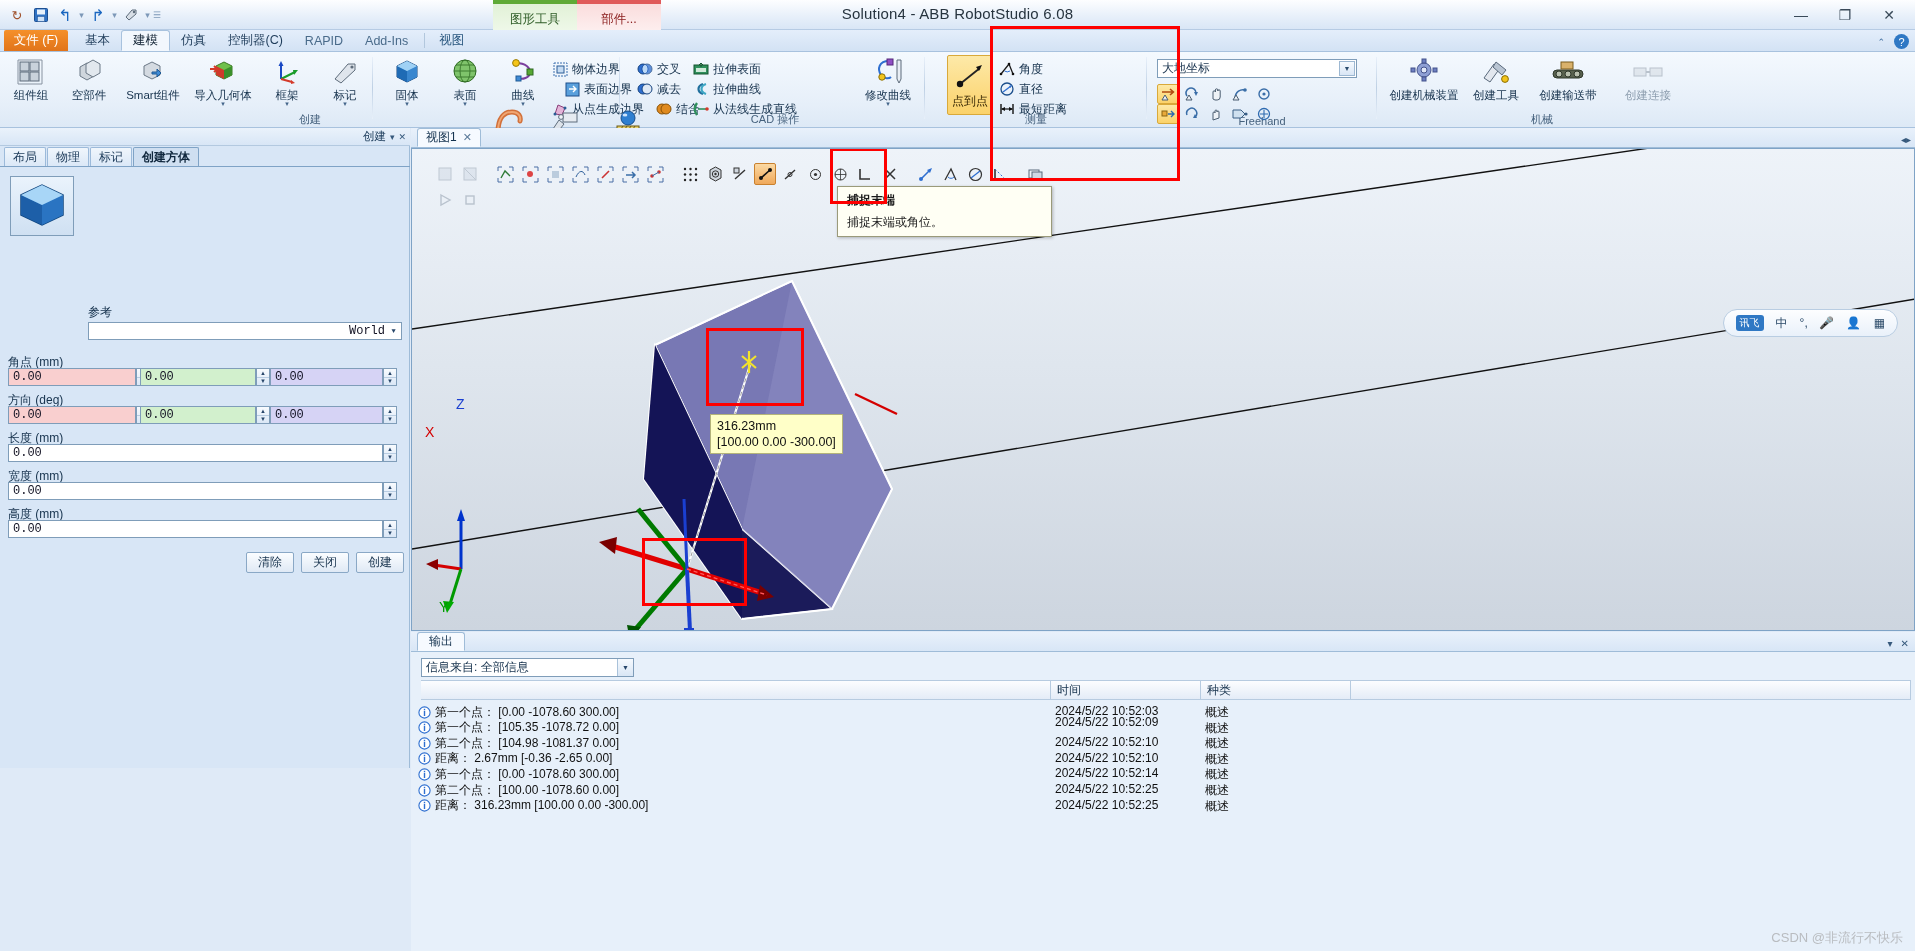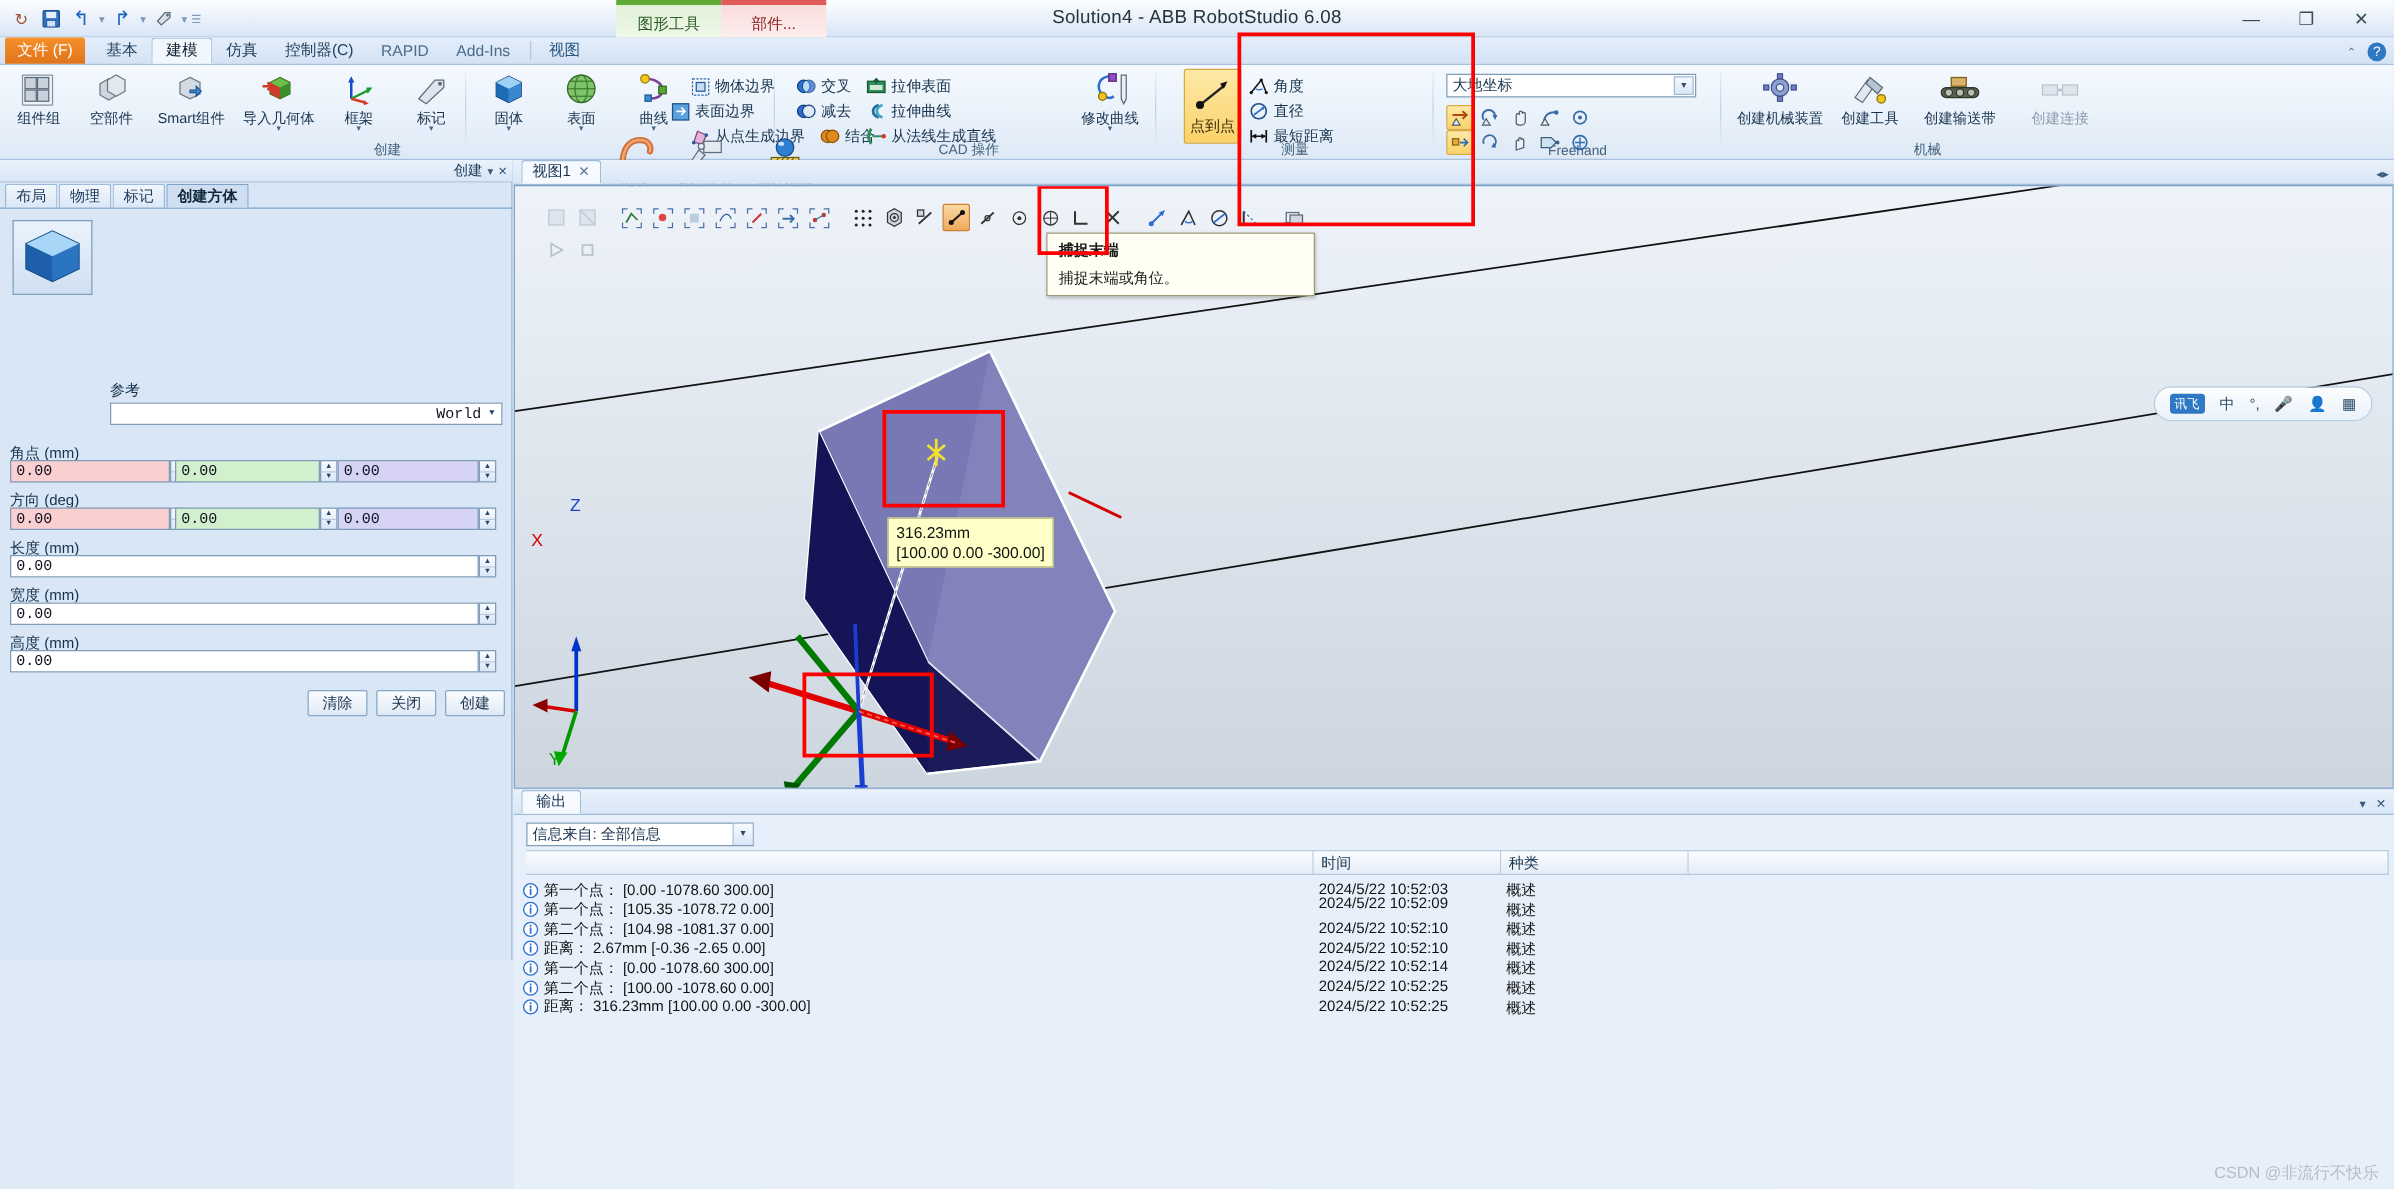--- a/index.html
+++ b/index.html
@@ -216,21 +216,21 @@
   }
 
   
   .outpane { position:absolute; left:411px; top:632px; width:1504px; height:319px; background:#e7f0fa; }
   .out-tabrow { position:absolute; left:0; top:0; width:1504px; height:20px;
     background:linear-gradient(#e9f1fb,#d8e6f6); border-bottom:1px solid #9fbcd8; display:flex; align-items:flex-end; }
   .out-tab { margin-left:6px; height:19px; padding:0 11px; display:flex; align-items:center;
     font-size:12px; background:#f6faff; border:1px solid #9fbcd8; border-bottom:1px solid #f6faff;
     border-radius:3px 3px 0 0; color:#14324f; }
   .out-filter {
-    position:absolute; left:10px; top:26px; width:182px; height:19px; background:#fff;
+    position:absolute; left:10px; top:26px; width:213px; height:19px; background:#fff;
     border:1px solid #7f9db9; font-size:12px; color:#16324d; display:flex; align-items:center; padding:0 4px;
   }
   .out-filter .arr { position:absolute; right:0; top:0; width:16px; height:17px;
     display:flex; align-items:center; justify-content:center; font-size:7px; color:#27466a;
     background:linear-gradient(#f6fafe,#d9e6f5); border-left:1px solid #a9c2da; }
   .colhdr { position:absolute; top:48px; height:20px;
     background:linear-gradient(#fcfdff,#e4ecf7); border:1px solid #b7cbe0; border-left:none;
     font-size:12px; color:#16324d; display:flex; align-items:center; padding-left:6px; }
   .logrow { position:absolute; left:6px; height:16px; display:flex; align-items:center;
     font-size:12px; color:#111; white-space:nowrap; }
@@ -440,21 +440,21 @@
 
       <div class="smrow" style="left:552px; top:8px;">
         <span class="smico">
           <svg width="15" height="15" viewBox="0 0 15 15">
               <rect x="1" y="1" width="13" height="13" fill="none" stroke="#3a6fae" stroke-dasharray="2 1"></rect>
               <rect x="4" y="4" width="7" height="7" fill="#c5dbf2" stroke="#2a5d96"></rect>
             </svg>
         </span>
         <span>物体边界</span>
       </div>
-      <div class="smrow" style="left:536px; top:28px;">
+      <div class="smrow" style="left:564px; top:28px;">
         <span class="smico">
           <svg width="15" height="15" viewBox="0 0 15 15">
               <rect x="1" y="1" width="13" height="13" fill="#5aa0dc" stroke="#1d4f8b"></rect>
               <path d="M4 7 h7 M8 4 l3 3 -3 3" stroke="#fff" stroke-width="1.4" fill="none"></path>
             </svg>
         </span>
         <span>表面边界</span>
       </div>
       <div class="smrow" style="left:552px; top:48px;">
         <span class="smico">

